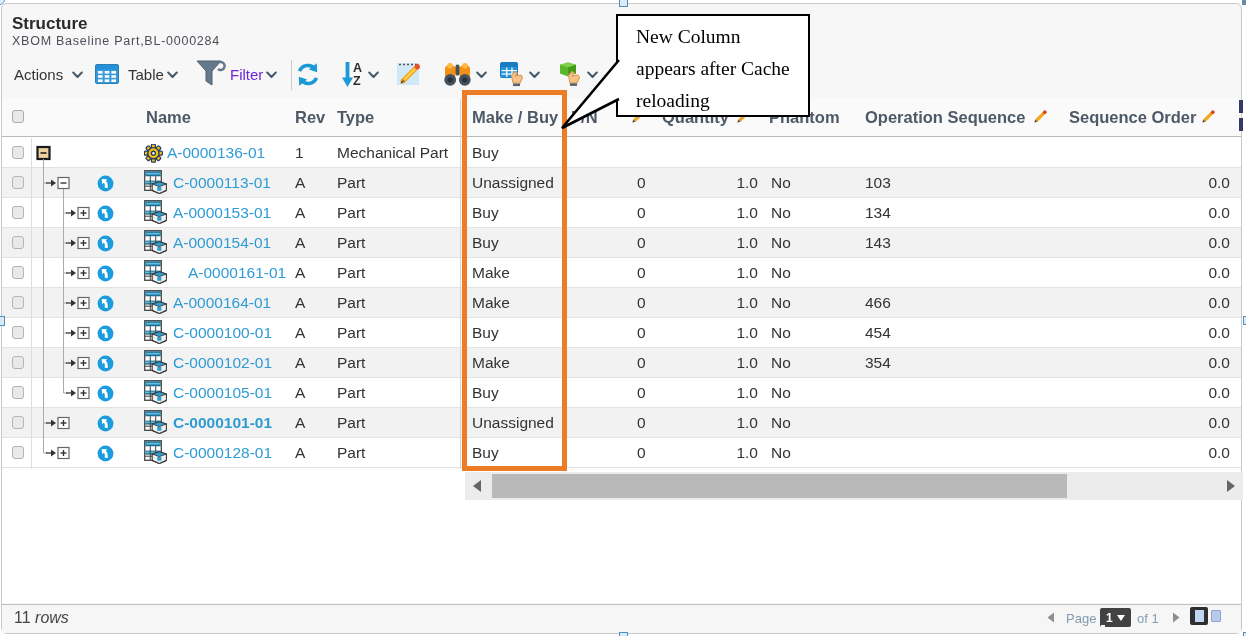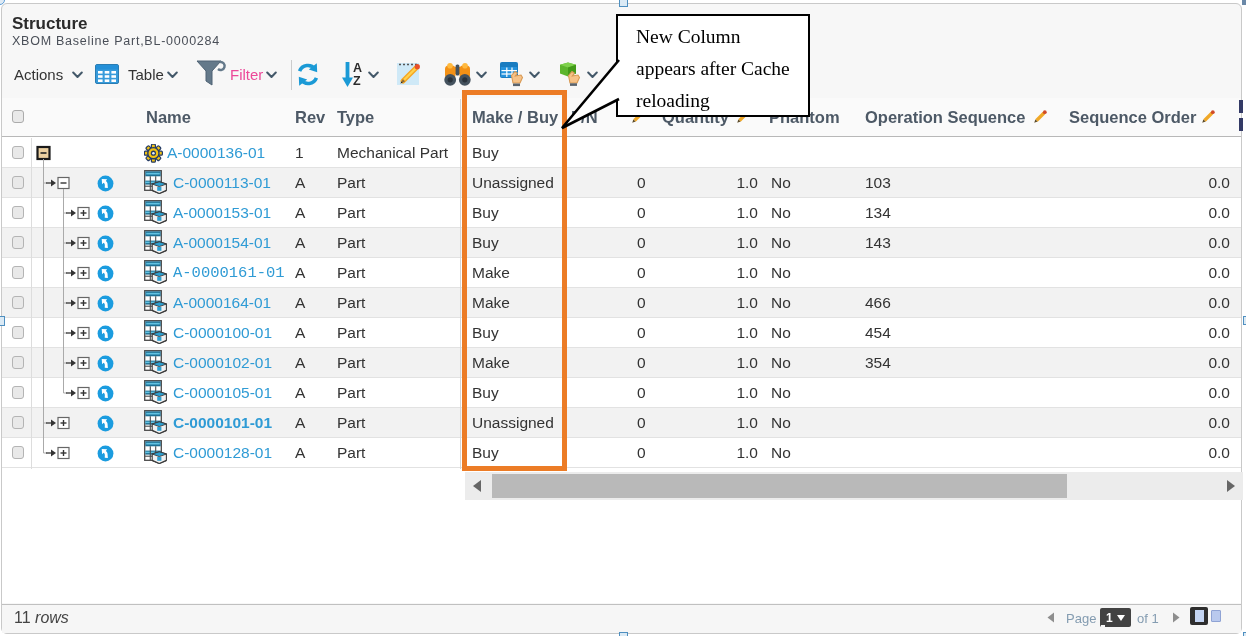--- a/index.html
+++ b/index.html
@@ -34,21 +34,21 @@
 </g>
   </svg>
 <div style="position:absolute;left:128px;top:66px;font-size:15px;color:#333;">Table</div>
 <svg class="abs" style="left:167px;top:71px" width="11" height="8" viewBox="0 0 11 8">
     <polyline points="1.2,1.5 5.5,6 9.8,1.5" fill="none" stroke="#44596a" stroke-width="2" stroke-linecap="round" stroke-linejoin="round"></polyline>
   </svg>
 <svg class="abs" style="left:195px;top:59px" width="32" height="31" viewBox="0 0 32 31">
 <path d="M2 2 L26 2 L17 12 L17 26 L11 22 L11 12 Z" fill="#64798a" stroke="#4e6274" stroke-width="1"></path>
 <path d="M25 3 a4 4 0 1 1 -2 7" fill="none" stroke="#64798a" stroke-width="2.4"></path>
 </svg>
-<div style="position:absolute;left:230px;top:66px;font-size:15px;color:#ec4899;">Filter</div>
+<div style="position:absolute;left:230px;top:66px;font-size:15px;color:#6d28d9;">Filter</div>
 <svg class="abs" style="left:266px;top:71px" width="11" height="8" viewBox="0 0 11 8">
     <polyline points="1.2,1.5 5.5,6 9.8,1.5" fill="none" stroke="#44596a" stroke-width="2" stroke-linecap="round" stroke-linejoin="round"></polyline>
   </svg>
 <div style="position:absolute;left:291px;top:60px;width:1px;height:30px;background:#ccc;"></div>
 <svg class="abs" style="left:294px;top:61px" width="28" height="27" viewBox="0 0 28 27">
 <path d="M5.6 10.2 A 8.8 8.8 0 0 1 21 8.2" fill="none" stroke="#1b9ad6" stroke-width="3.6"></path>
 <polygon points="22.8,2.2 23.2,11.2 14.8,8.6" fill="#1b9ad6"></polygon>
 <path d="M22.4 16.8 A 8.8 8.8 0 0 1 7 18.8" fill="none" stroke="#1b9ad6" stroke-width="3.6"></path>
 <polygon points="5.2,24.8 4.8,15.8 13.2,18.4" fill="#1b9ad6"></polygon>
 </svg>
@@ -285,21 +285,21 @@
       <line x1="11.7" y1="6.3" x2="11.7" y2="20.3"></line>
 <line x1="1" y1="16.2" x2="17" y2="16.2"></line>
 </g>
 <g>
 <polygon points="15.3,11.8 22.4,14 22.4,20.3 15.3,23.4 8.2,20.3 8.2,14" fill="#f1f1f1" stroke="#3a3a3a" stroke-width="1.1"></polygon>
 <polygon points="15.3,11.8 22.4,14 15.3,16.6 8.2,14" fill="#2e9fd0" stroke="#3a3a3a" stroke-width="0.9"></polygon>
 <rect x="13.2" y="17" width="4.2" height="3.8" fill="#2e9fd0"></rect>
 <polygon points="8.2,20.3 15.3,23.4 22.4,20.3 22.4,21.3 15.3,24.2 8.2,21.3" fill="#3a3a3a"></polygon>
 </g>
   </svg>
-<div style="position:absolute;left:173px;top:264px;font-family:Liberation Mono, monospace;"><span class="link">A-0000161-01</span></div>
+<div style="position:absolute;left:188px;top:264px;"><span class="link">A-0000161-01</span></div>
 <div style="position:absolute;left:295px;top:264px;"><span class="cell">A</span></div>
 <div style="position:absolute;left:337px;top:264px;"><span class="cell">Part</span></div>
 <div style="position:absolute;left:472px;top:264px;"><span class="cell">Make</span></div>
 <div style="position:absolute;left:637px;top:264px;"><span class="cell">0</span></div>
 <div style="position:absolute;left:658px;top:264px;width:100px;text-align:right;"><span class="cell">1.0</span></div>
 <div style="position:absolute;left:771px;top:264px;"><span class="cell">No</span></div>
 <div style="position:absolute;left:865px;top:264px;margin-top:39px;"><span class="cell">245</span></div>
 <div style="position:absolute;left:1130px;top:264px;width:100px;text-align:right;"><span class="cell">0.0</span></div>
 <div style="position:absolute;left:2px;top:288px;width:1239px;height:30px;background:#f2f2f2;border-bottom:1px solid #e2e2e2;"></div>
 <div style="position:absolute;left:12px;top:296px;width:12px;height:13px;background:#e9e9e9;border:1px solid #b4b4b4;border-radius:3px;"></div>

